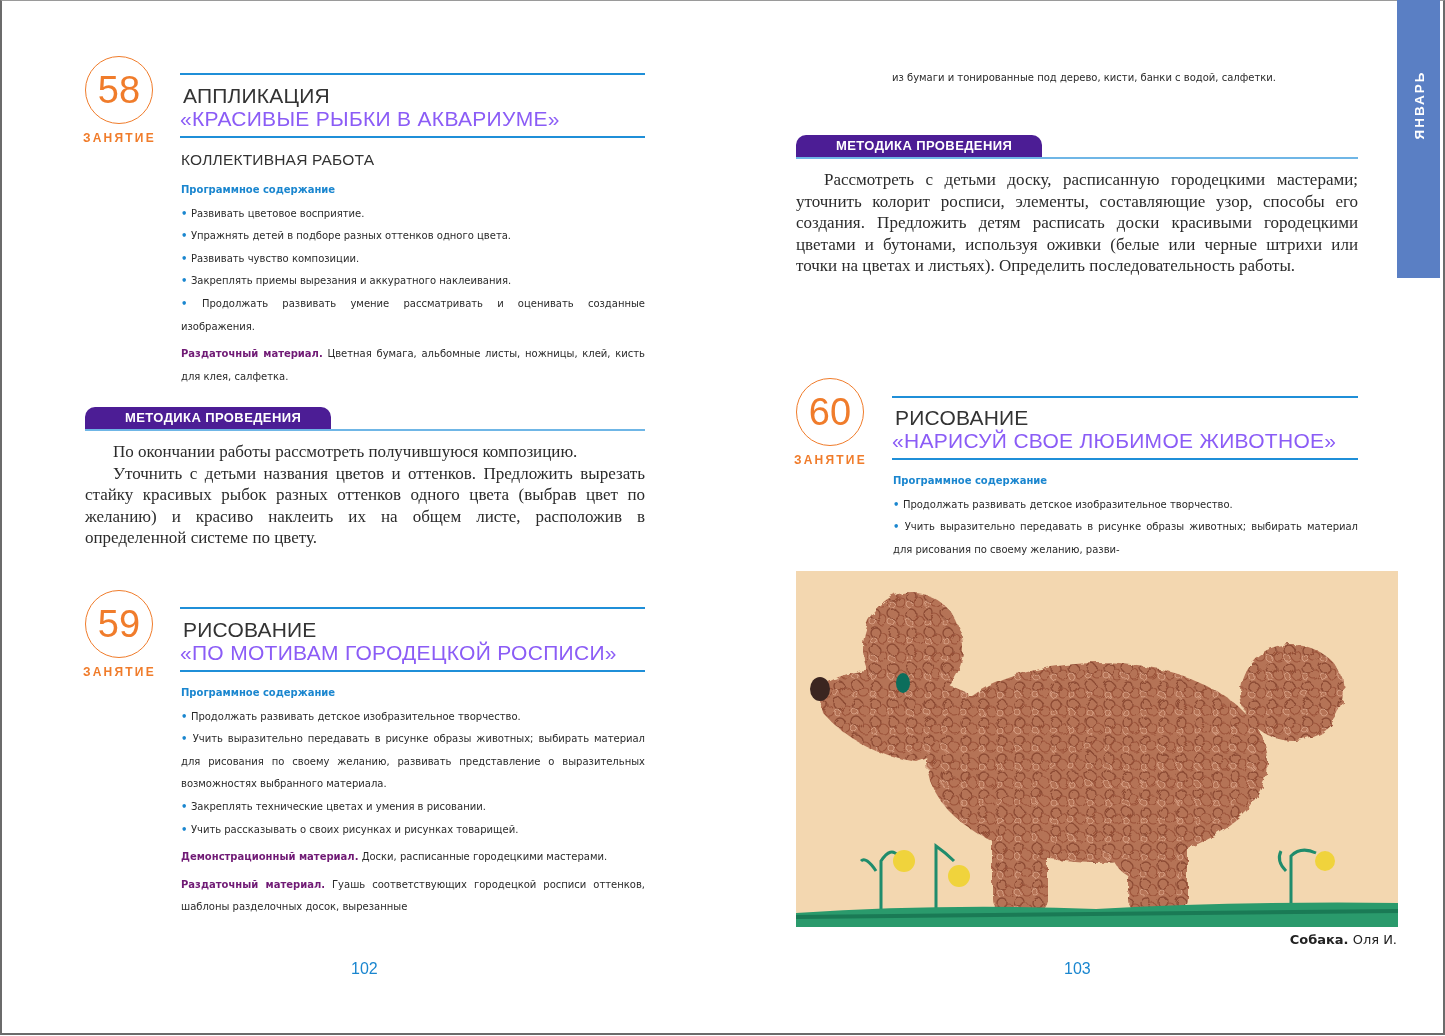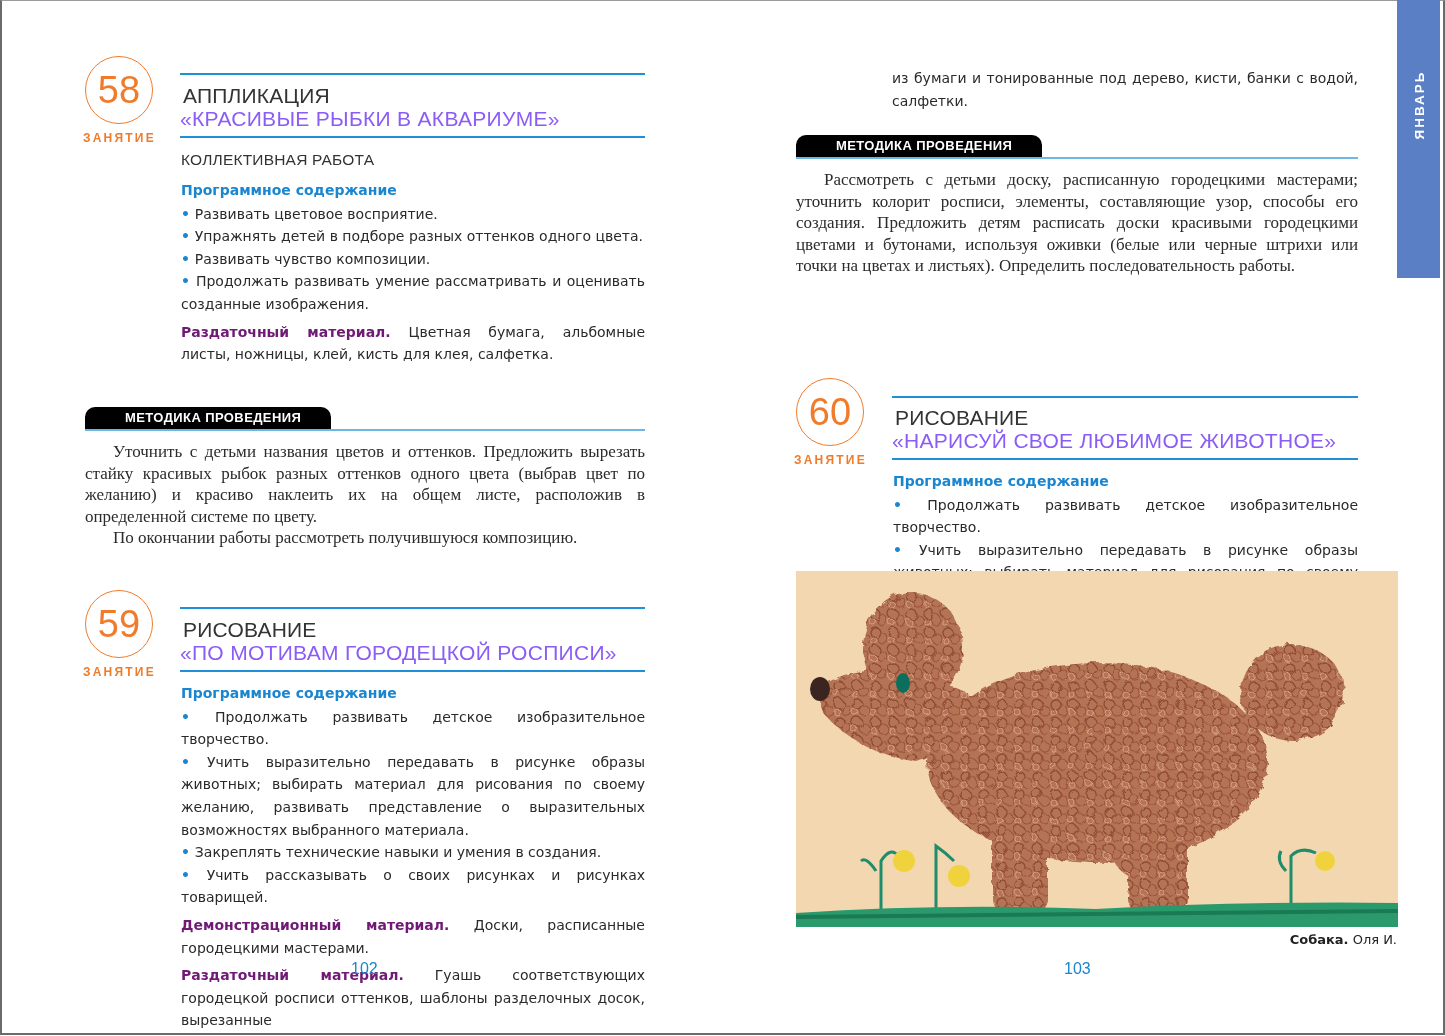--- a/index.html
+++ b/index.html
@@ -37,36 +37,36 @@
     letter-spacing: 0.3px;
   }
   .sub {
     position: absolute; font-family: "Liberation Sans", sans-serif;
     font-size: 15.5px; color: #333; letter-spacing: 0.2px;
   }
 
   
   .sans {
     position: absolute; font-family: "DejaVu Sans", sans-serif;
-    font-size: 14px; line-height: 22.6px; color: #2a2a2a;
+    font-size: 10px; line-height: 22.6px; color: #2a2a2a;
     text-align: justify;
   }
   .sans .h { color: #1a86cf; font-weight: bold; margin-bottom: 1px; }
   .sans .li { margin-bottom: 0px; }
   .sans .li::before { content: "• "; color: #1a86cf; font-weight: bold; }
   .sans .p { margin-top: 5px; }
   .sans .lbl { color: #701a75; font-weight: bold; }
 
   
   .band {
     position: absolute; height: 24px;
   }
   .band .tab {
     position: absolute; left: 0; top: 0; height: 22px;
-    background: #000000; border-radius: 10px 10px 0 0;
+    background: #4c1d95; border-radius: 10px 10px 0 0;
     color: #fff; font-family: "Liberation Sans", sans-serif; font-weight: bold;
     font-size: 13px; line-height: 22px; letter-spacing: 0.4px;
   }
   .band .rule { position: absolute; left: 0; right: 0; top: 22px; height: 2px; background: #6fb6e6; }
 
   
   .serif {
     position: absolute; font-family: "Liberation Serif", "DejaVu Serif", serif;
     font-size: 17px; line-height: 21.5px; color: #2b2b2b; text-align: justify;
   }
@@ -117,51 +117,52 @@
   <div class="kind" style="left:183px;top:84px;">АППЛИКАЦИЯ</div>
   <div class="ttl" style="left:180px;top:107px;">«КРАСИВЫЕ РЫБКИ В АКВАРИУМЕ»</div>
   <div class="hline" style="left:180px;top:136px;width:465px;"></div>
   <div class="sub" style="left:181px;top:151px;">КОЛЛЕКТИВНАЯ РАБОТА</div>
 
   <div class="sans" style="left:181px;top:179px;width:464px;">
     <div class="h">Программное содержание</div>
     <div class="li">Развивать цветовое восприятие.</div>
     <div class="li">Упражнять детей в подборе разных оттенков одного цвета.</div>
     <div class="li">Развивать чувство композиции.</div>
+    <div class="li">Закреплять приемы вырезания и аккуратного наклеивания.</div>
     <div class="li">Продолжать развивать умение рассматривать и оценивать созданные изображения.</div>
     <div class="p">
       <span class="lbl">Раздаточный материал.</span><span> Цветная бумага, альбомные листы, ножницы, клей, кисть для клея, салфетка.</span>
     </div>
   </div>
 
   <div class="band" style="left:85px;top:407px;width:560px;">
     <div class="tab" style="width:246px;padding-left:0;">
       <span style="position:absolute;left:40px;">МЕТОДИКА ПРОВЕДЕНИЯ</span>
     </div>
     <div class="rule"></div>
   </div>
   <div class="serif" style="left:85px;top:441px;width:560px;">
+    <p>По окончании работы рассмотреть получившуюся композицию.</p>
     <p>Уточнить с детьми названия цветов и оттенков. Предложить вырезать стайку красивых рыбок разных оттенков одного цвета (выбрав цвет по желанию) и красиво наклеить их на общем листе, расположив в определенной системе по цвету.</p>
-    <p>По окончании работы рассмотреть получившуюся композицию.</p>
   </div>
 
   <div class="circle" style="left:85px;top:590px;">
     <span>59</span>
   </div>
   <div class="zan" style="left:83px;top:665px;">ЗАНЯТИЕ</div>
   <div class="hline" style="left:180px;top:607px;width:465px;"></div>
   <div class="kind" style="left:183px;top:618px;">РИСОВАНИЕ</div>
   <div class="ttl" style="left:180px;top:641px;">«ПО МОТИВАМ ГОРОДЕЦКОЙ РОСПИСИ»</div>
   <div class="hline" style="left:180px;top:670px;width:465px;"></div>
 
   <div class="sans" style="left:181px;top:682px;width:464px;">
     <div class="h">Программное содержание</div>
     <div class="li">Продолжать развивать детское изобразительное творчество.</div>
     <div class="li">Учить выразительно передавать в рисунке образы животных; выбирать материал для рисования по своему желанию, развивать представление о выразительных возможностях выбранного материала.</div>
-    <div class="li">Закреплять технические навыки и умения в создания.</div>
+    <div class="li">Закреплять технические цветах и умения в рисовании.</div>
     <div class="li">Учить рассказывать о своих рисунках и рисунках товарищей.</div>
     <div class="p">
       <span class="lbl">Демонстрационный материал.</span><span> Доски, расписанные городецкими мастерами.</span>
     </div>
     <div class="p">
       <span class="lbl">Раздаточный материал.</span><span> Гуашь соответствующих городецкой росписи оттенков, шаблоны разделочных досок, вырезанные</span>
     </div>
   </div>
 
   <div class="pagenum" style="left:351px;top:960px;">102</div>

